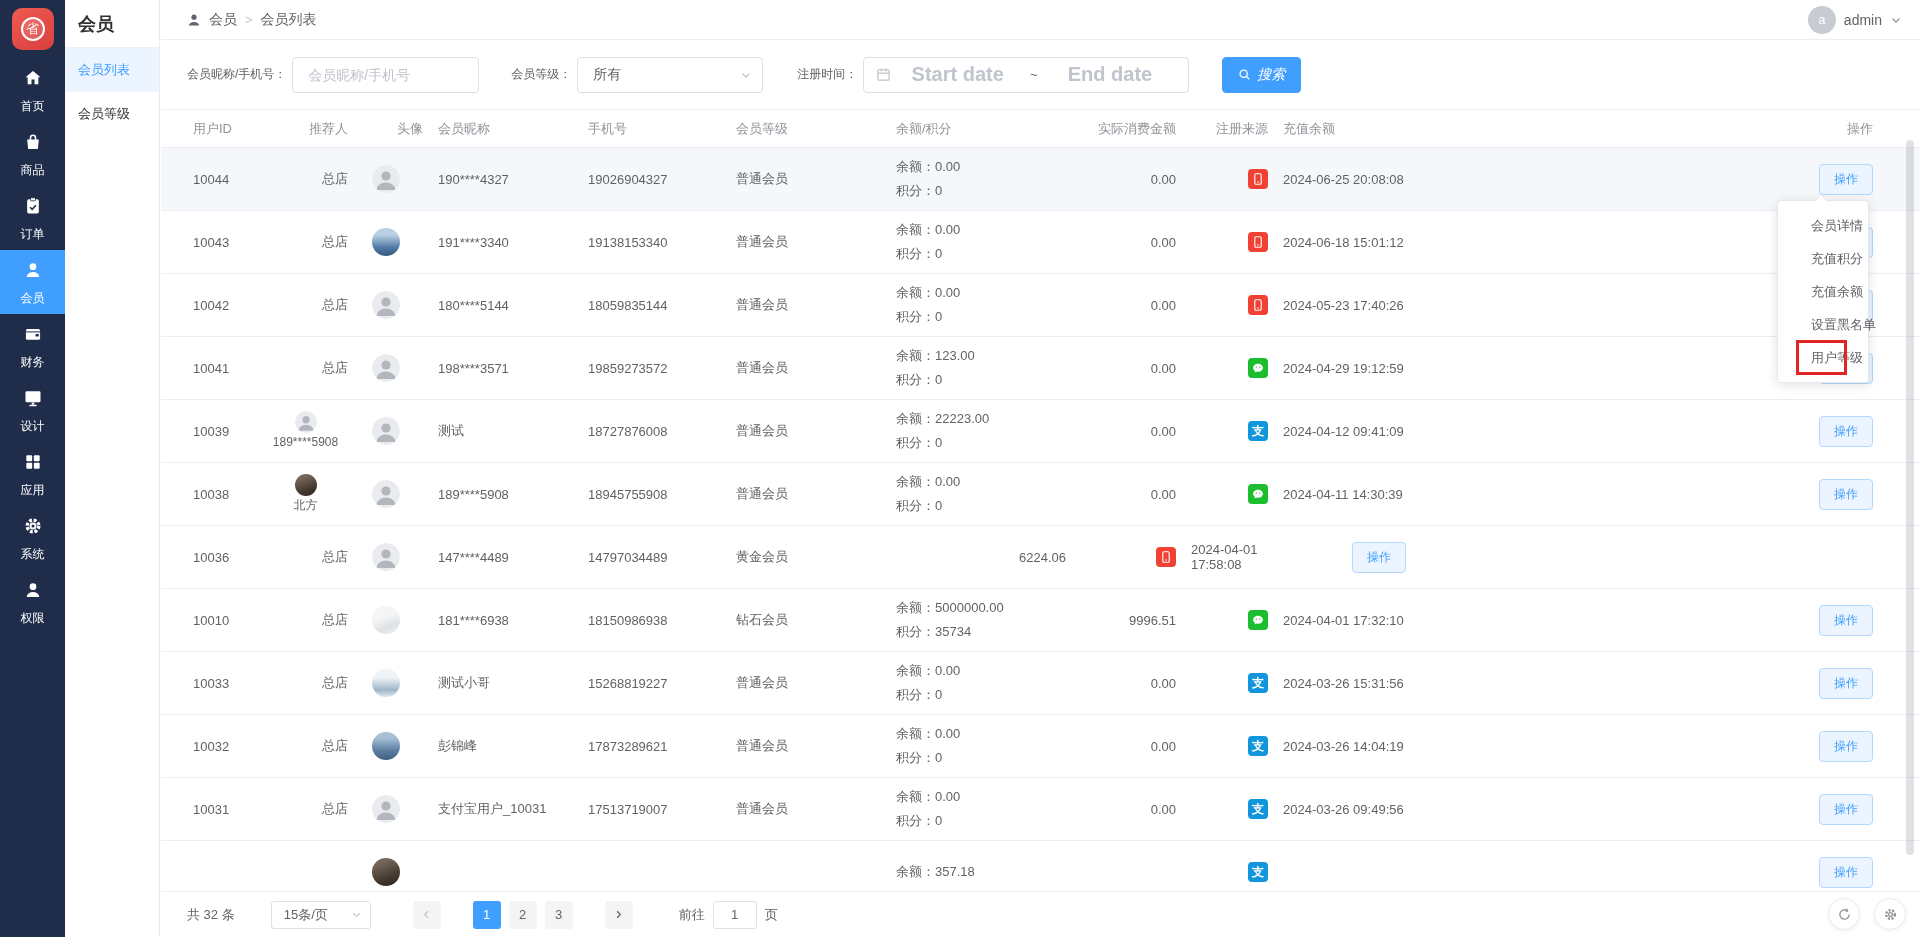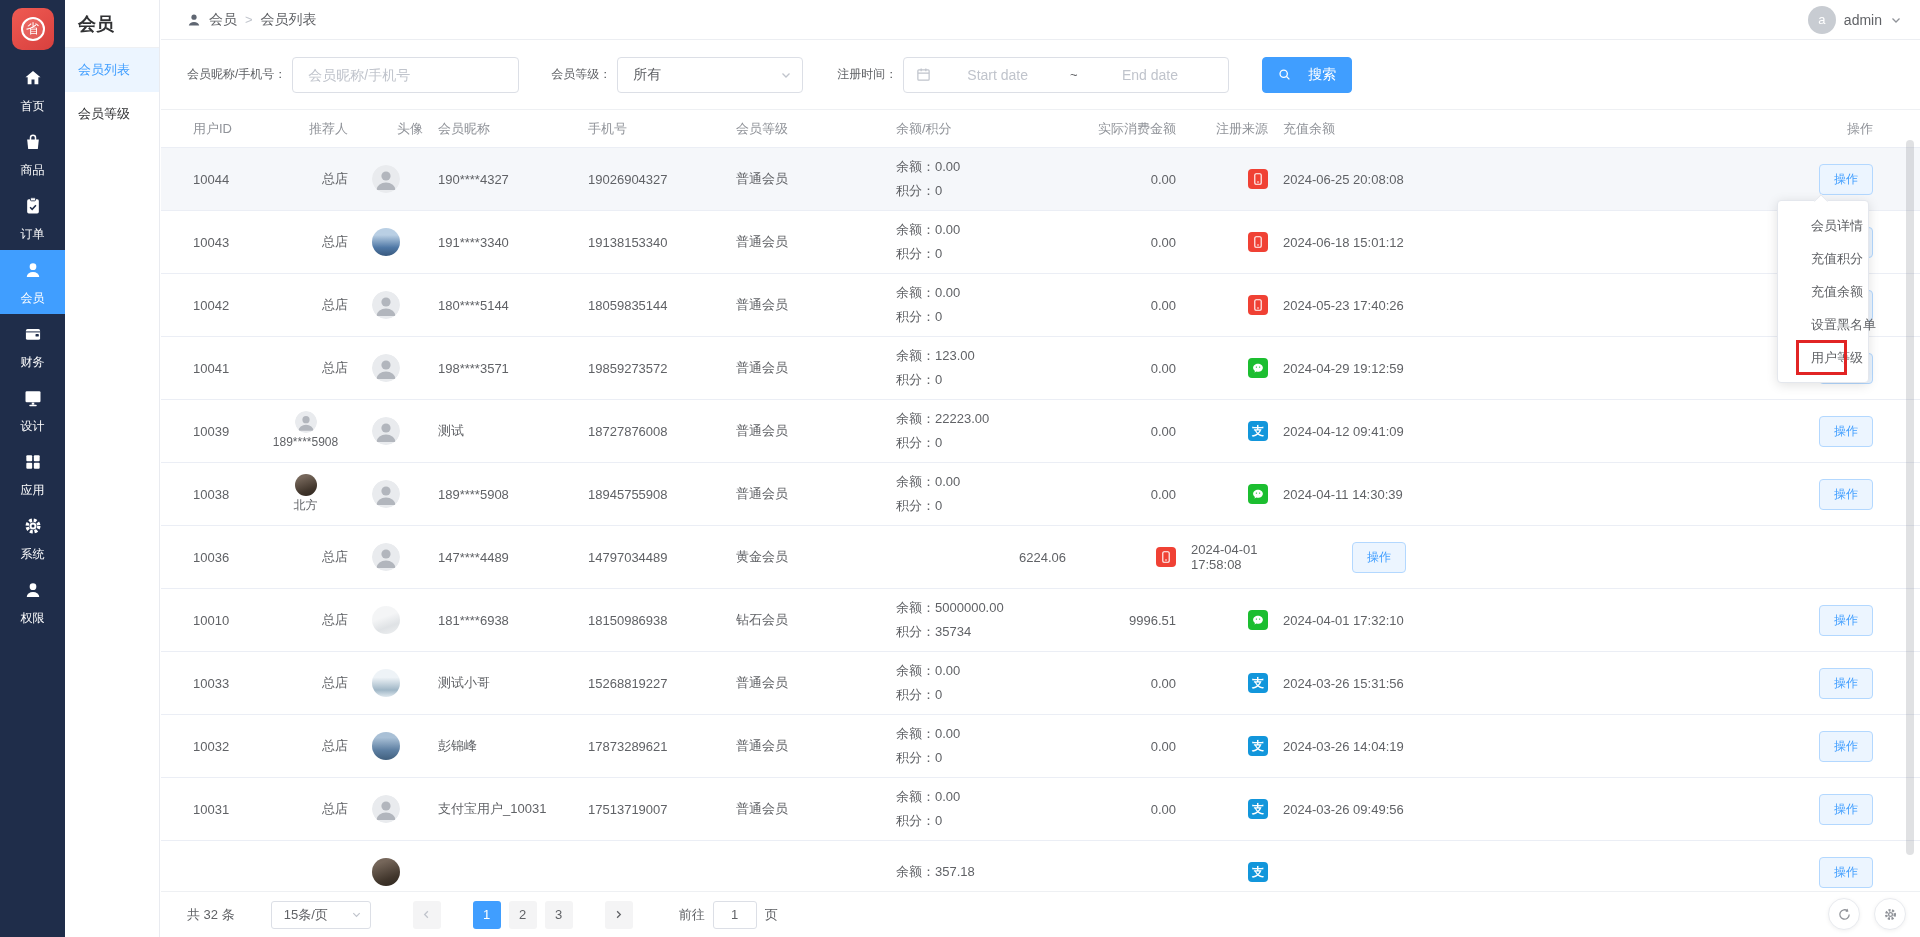--- a/index.html
+++ b/index.html
@@ -29,29 +29,29 @@
   .breadcrumb { display:flex; align-items:center; gap:8px; font-size:14px; color:#606266; }
   .breadcrumb svg { width:14px; height:14px; }
   .crumb-sep { color:#c0c4cc; font-size:13px; }
   .userbox { display:flex; align-items:center; gap:8px; cursor:pointer; }
   .user-avatar { width:28px; height:28px; border-radius:50%; background:#c8ccd2; color:#fff; font-size:13px; display:flex; align-items:center; justify-content:center; }
   .user-name { font-size:14px; color:#606266; }
 
   
   .filter-bar { height:70px; border-bottom:1px solid #eef0f3; display:flex; align-items:center; padding-left:26px; }
   .f-label { font-size:12px; color:#606266; white-space:nowrap; }
-  .f-input { width:227px; height:36px; border:1px solid #dcdfe6; border-radius:4px; padding:0 15px; font-size:14px; color:#606266; outline:none; margin-left:6px; font-family:inherit; }
+  .f-input { width:187px; height:36px; border:1px solid #dcdfe6; border-radius:4px; padding:0 15px; font-size:14px; color:#606266; outline:none; margin-left:6px; font-family:inherit; }
   .f-input::placeholder { color:#c0c4cc; }
   .f-select { width:186px; height:36px; border:1px solid #dcdfe6; border-radius:4px; display:flex; align-items:center; justify-content:space-between; padding:0 10px 0 15px; margin-left:6px; cursor:pointer; background:#fff; }
   .f-select-value { font-size:14px; color:#606266; }
   .f-gap1 { width:32px; } .f-gap2 { width:34px; } .f-gap3 { width:33px; }
   .daterange { width:326px; height:36px; border:1px solid #dcdfe6; border-radius:4px; display:flex; align-items:center; padding:0 12px; margin-left:6px; background:#fff; cursor:pointer; }
-  .daterange .ph { color:#c0c4cc; font-size:14px; flex:1; text-align:center; }
+  .daterange .ph { color:#c0c4cc; font-size:20px; flex:1; text-align:center;font-weight:bold; }
   .daterange .sep { color:#606266; font-size:13px; padding:0 6px; }
-  .search-btn { height:36px; padding:0 15px; background:#409EFF; border:1px solid #409EFF; color:#fff; border-radius:4px; font-size:14px; display:flex; align-items:center; gap:17px; cursor:pointer; font-family:inherit; }
+  .search-btn { height:36px; padding:0 15px; background:#409EFF; border:1px solid #409EFF; color:#fff; border-radius:4px; font-size:14px; display:flex; align-items:center; gap:6px; cursor:pointer; font-family:inherit;font-style:italic; }
 
   
   .grid { display:grid; grid-template-columns:70px 85px 75px 150px 148px 160px 185px 110px 92px 185px 1fr; padding-left:32px; align-items:center; }
   .t-head { height:38px; color:#909399; font-size:13px; border-bottom:1px solid #ebeef5; }
   .t-body { position:absolute; top:148px; left:0; right:0; bottom:0; overflow:hidden; }
   .t-row { min-height:63px; border-bottom:1px solid #ebeef5; font-size:13px; color:#606266; background:#fff; }
   .t-row.highlight { background:#f5f7fa; }
   .c-ref,.c-ava,.c-cons,.c-src { text-align:right; justify-self:stretch; }
   .c-nick,.c-phone,.c-level,.c-bal,.c-time { padding-left:15px; }
   .c-act { text-align:right; padding-right:47px; }

